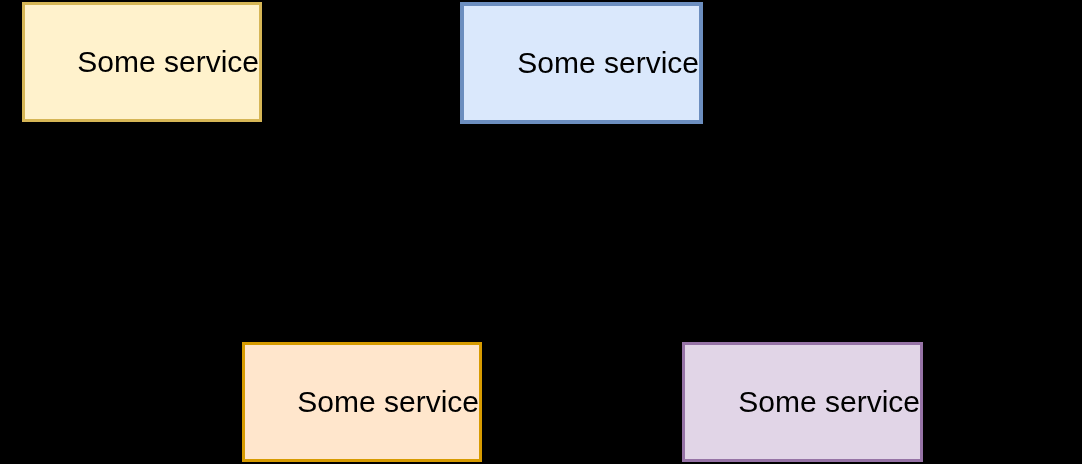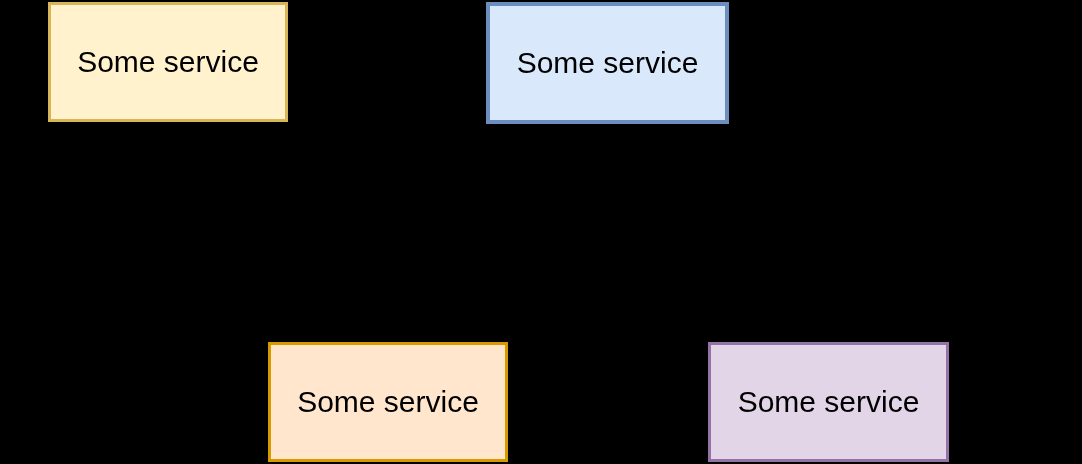--- a/index.html
+++ b/index.html
@@ -13,22 +13,21 @@
     height: 464px;
     overflow: hidden;
     font-family: "Liberation Sans", "DejaVu Sans", sans-serif;
   }
   .node {
     position: absolute;
     box-sizing: border-box;
     border-style: solid;
     display: flex;
     align-items: center;
-    justify-content: center;
-    margin-left: 26px;
+    justify-content: flex-end;
   }
   .node-label {
     font-size: 30px;
     line-height: 1.2;
     white-space: nowrap;
     text-align: center;
   }
 </style>
 </head>
 <body style="background: rgb(0, 0, 0);">

